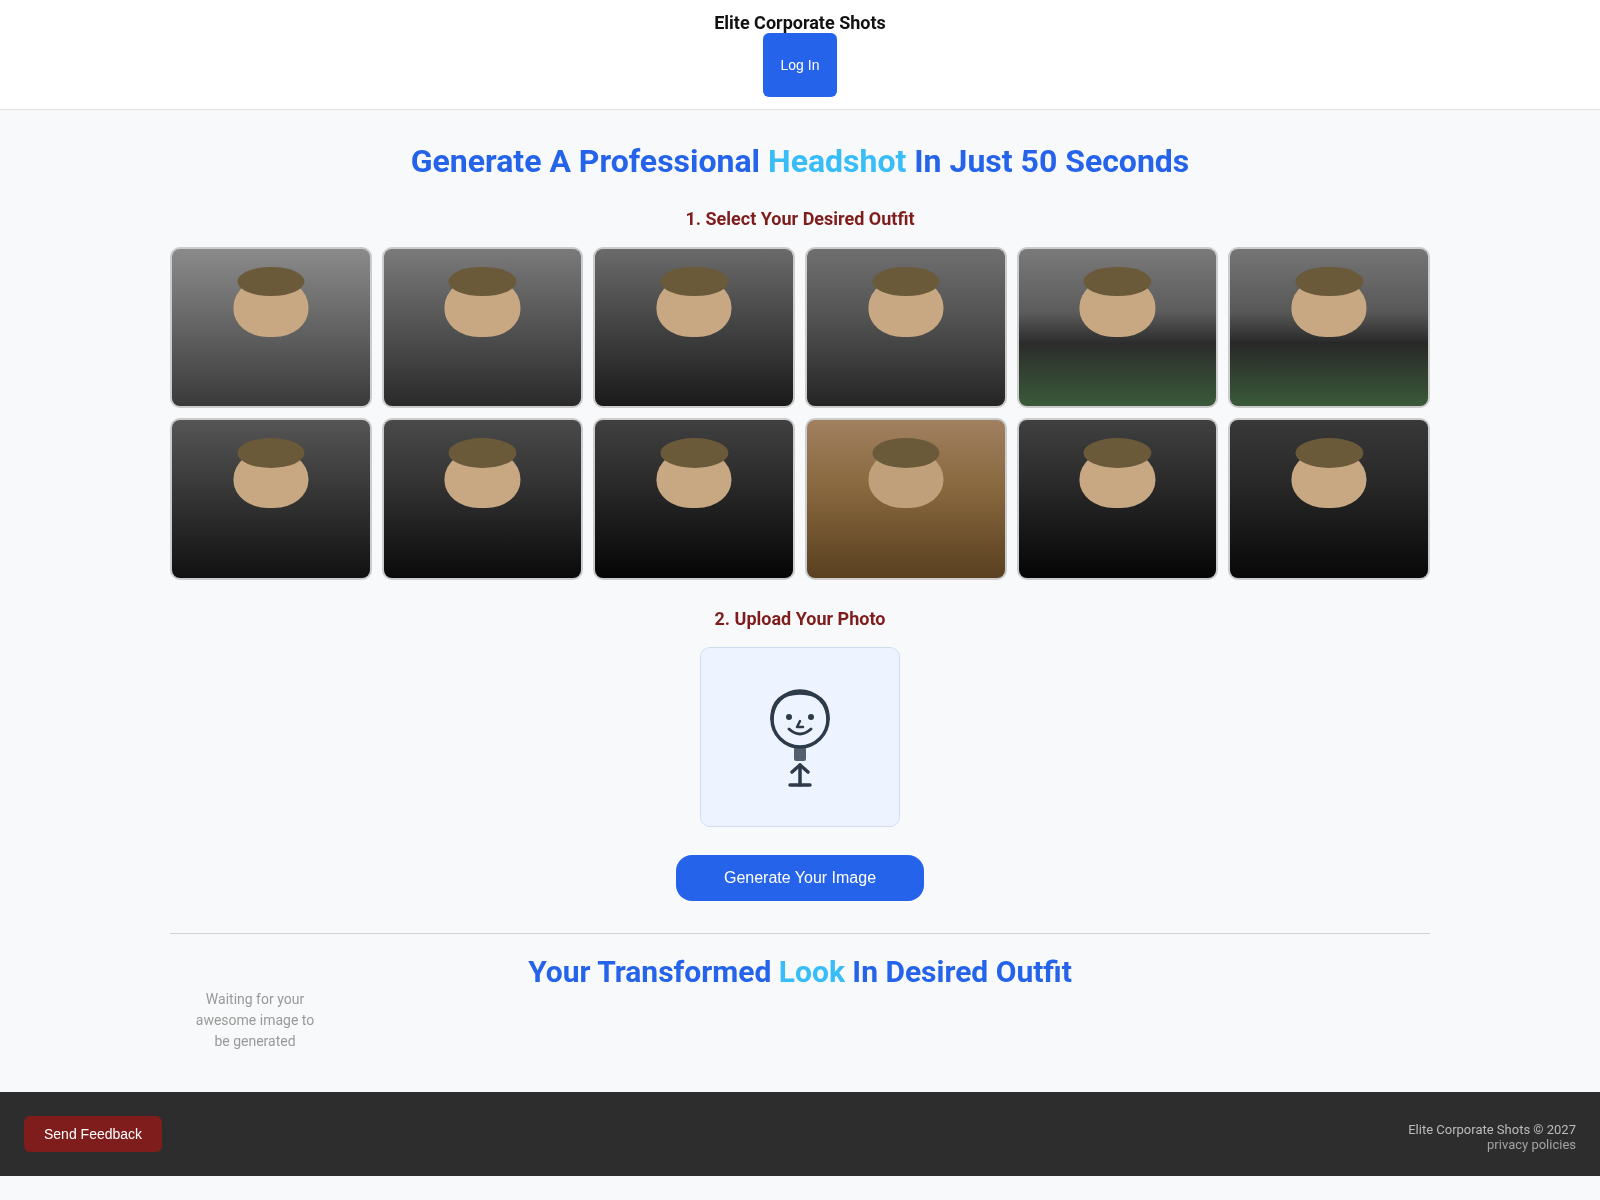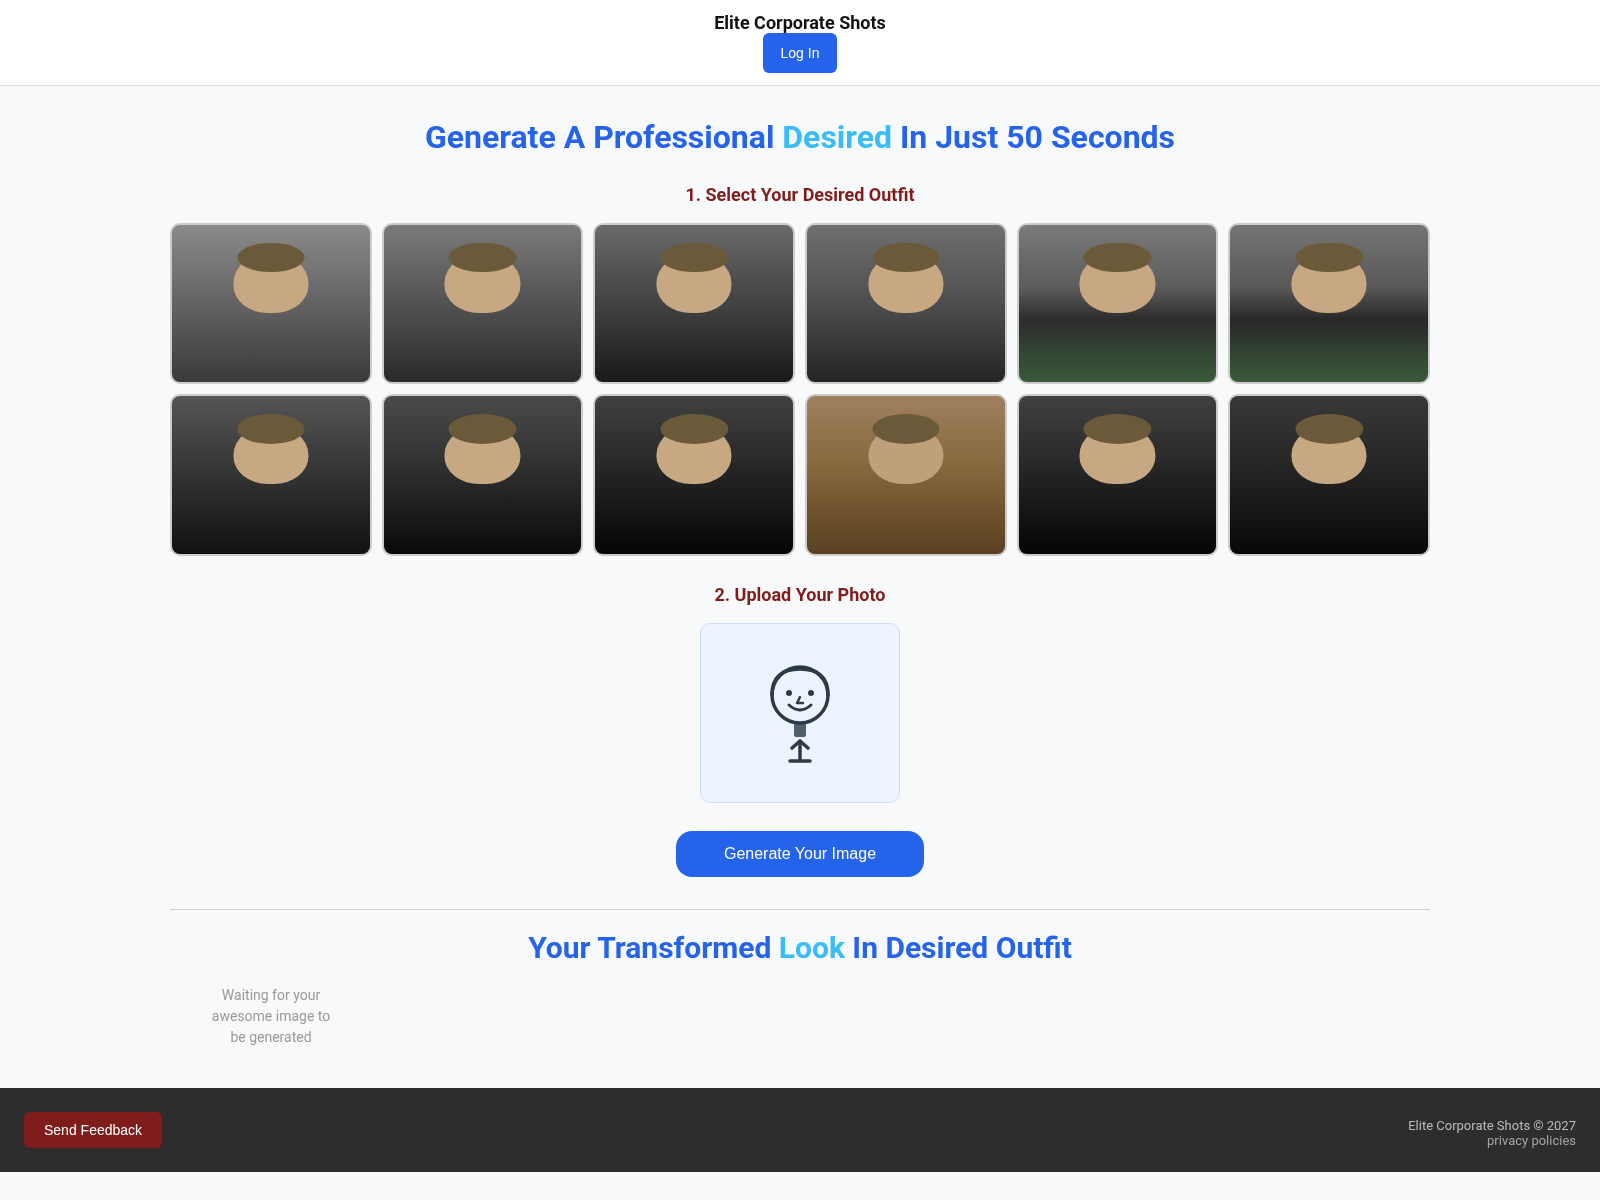--- a/index.html
+++ b/index.html
@@ -23,21 +23,21 @@
     .header-title {
       font-size: 18px;
       font-weight: 700;
       color: #111;
     }
     .login-btn {
       background: #2563eb;
       color: #fff;
       border: none;
       border-radius: 6px;
-      padding: 12px 18px;
+      padding: 24px 18px;
       font-size: 14px;
       cursor: pointer;
       font-weight: 500;
     }
 
     
     .main {
       max-width: 1300px;
       margin: 0 auto;
       padding: 32px 20px 0;
@@ -175,28 +175,27 @@
       border-top: 1px solid #d0d0d0;
       margin: 0 0 20px 0;
     }
 
     
     .transformed-title {
       text-align: center;
       font-size: 30px;
       font-weight: 700;
       color: #2563eb;
-      margin-bottom: 20px;
     }
     .waiting-text {
       text-align: center;
       color: #999;
       font-size: 14px;
       max-width: 120px;
-      margin-left: 41px;
+      margin-left: 25px;
       line-height: 1.5;
     }
 
     
     .footer {
       background: #2d2d2d;
       color: #aaa;
       padding: 24px;
       display: flex;
       justify-content: space-between;
@@ -227,21 +226,21 @@
 <body>
 
 <header class="header">
   <span class="header-title">Elite Corporate Shots</span>
   <button class="login-btn">Log In</button>
 </header>
 
 <div class="main">
 
   <h1 class="hero-title">
-    <span>Generate A Professional </span><span style="color:#38bdf8">Desired</span><span> In Just 50 Seconds</span>
+    <span>Generate A Professional </span><span style="color:#38bdf8">Headshot</span><span> In Just 50 Seconds</span>
   </h1>
 
   <p class="section-label">1. Select Your Desired Outfit</p>
 
   <div class="outfit-grid">
 
     <div class="outfit-card">
       <div class="photo-bg outfit-1"></div>
       <div class="face-overlay"></div>
     </div>

